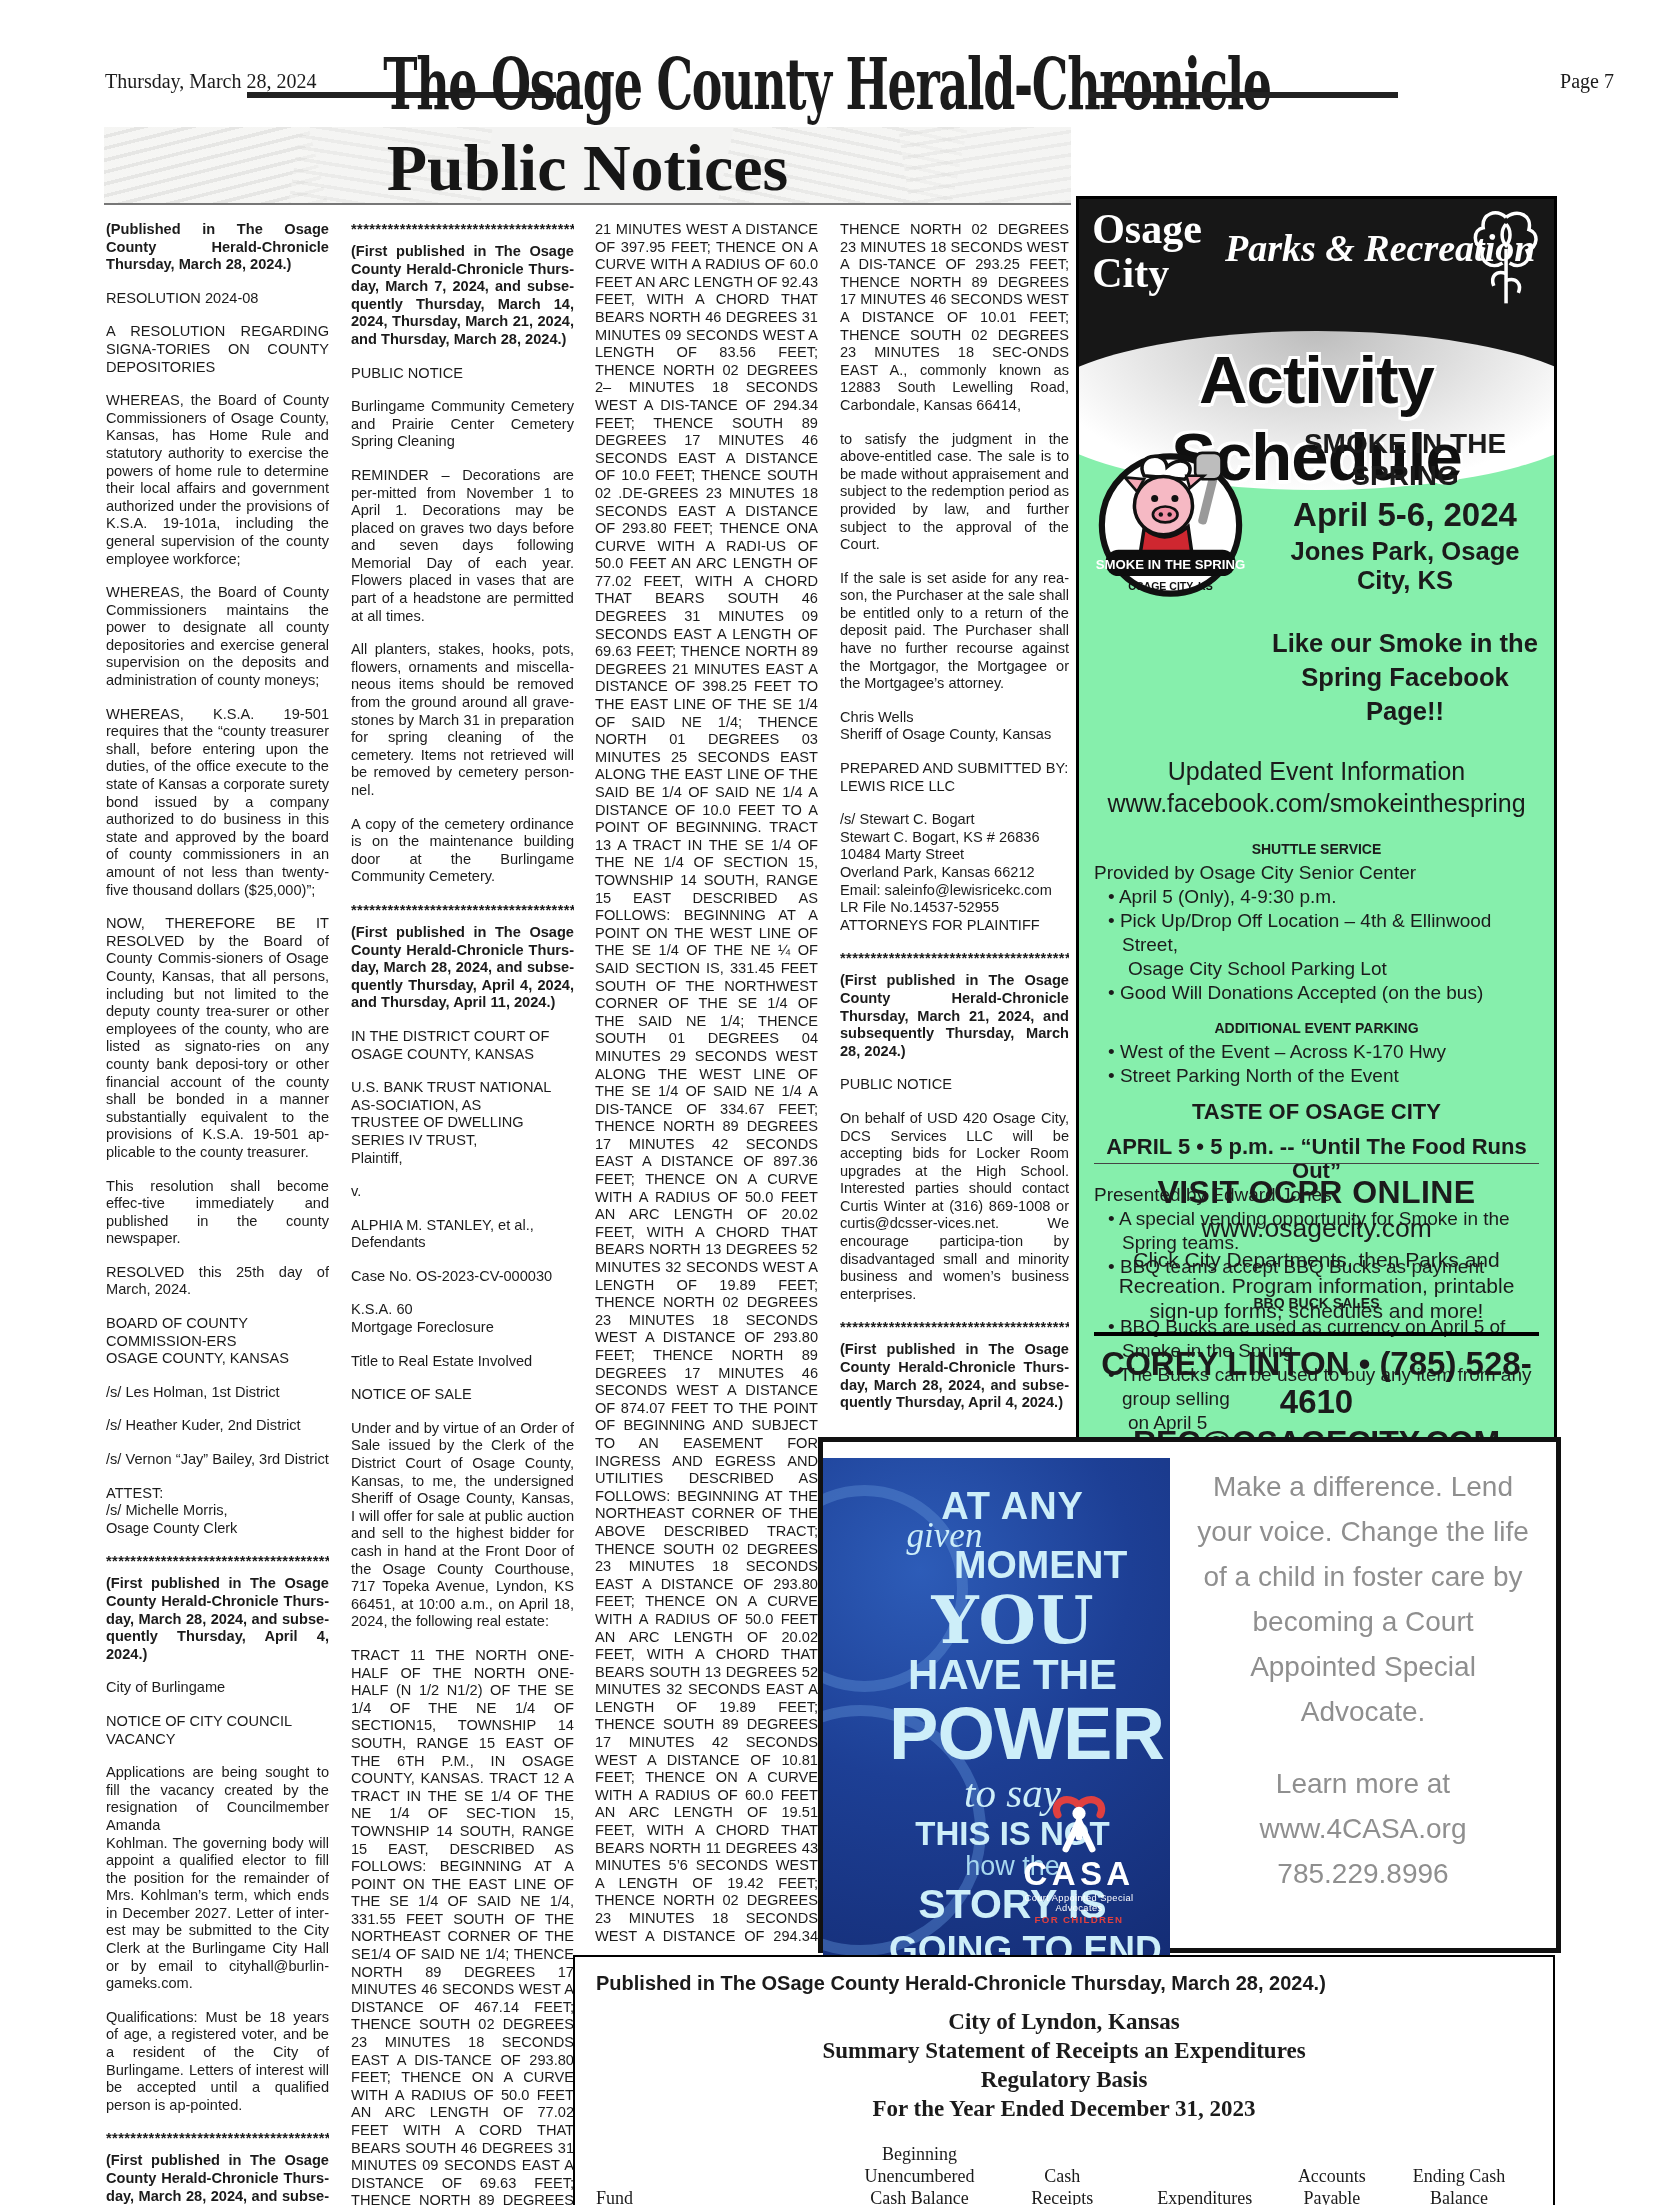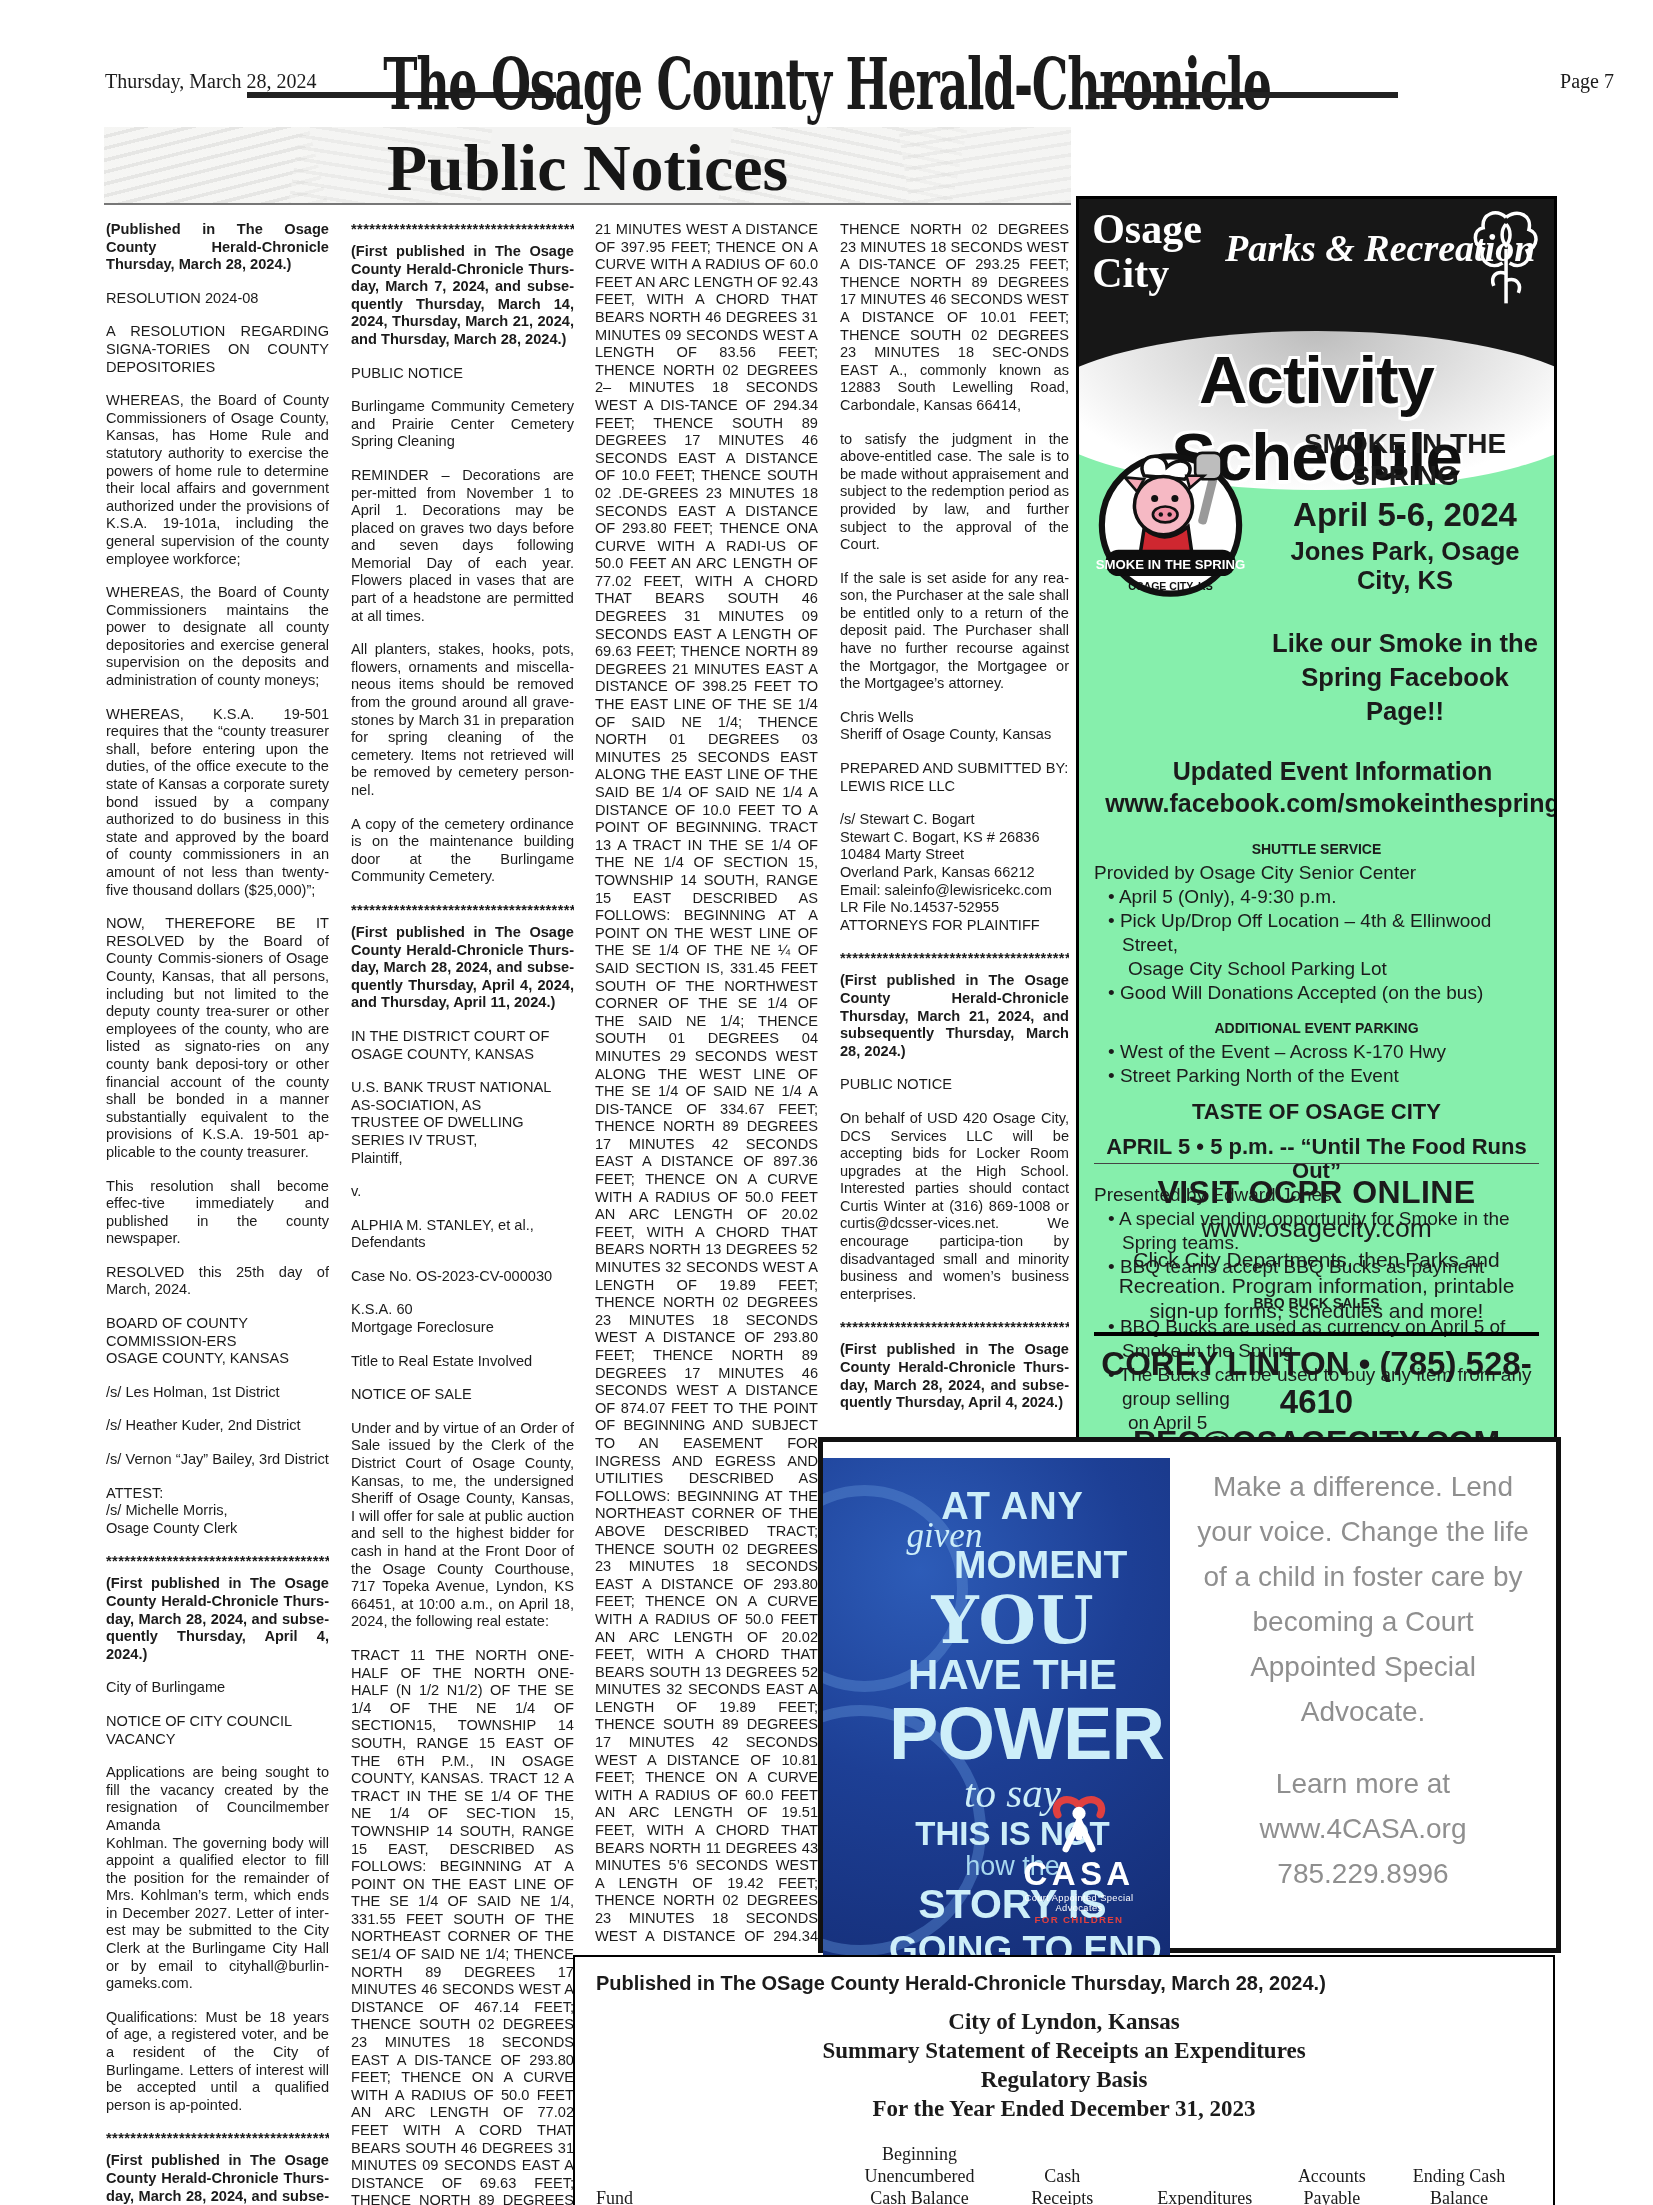--- a/index.html
+++ b/index.html
@@ -48,22 +48,22 @@
          background:radial-gradient(ellipse at 50% 0%,#bdbdbd 0%,#ffffff 72%);}
   .parks-title{position:absolute;left:0;top:142px;width:100%;text-align:center;font-size:67px;
          font-weight:bold;letter-spacing:-0.9px;color:#101010;
          text-shadow:-2.6px -2.6px 0 #fff,2.6px -2.6px 0 #fff,-2.6px 2.6px 0 #fff,2.6px 2.6px 0 #fff,0 3.5px 0 #fff;}
   .parks-event{position:absolute;left:185px;top:229px;width:282px;text-align:center;}
   .ev1{font-weight:bold;font-size:28px;}
   .ev2{font-weight:bold;font-size:33px;margin-top:3.5px;}
   .ev3{font-weight:bold;font-size:25.6px;margin-top:3.5px;}
   .ev4{font-weight:bold;font-size:25.6px;margin-top:31px;line-height:34px;}
   .pig{position:absolute;left:12.3px;top:238px;}
-  .parks-fb{position:absolute;left:0px;top:556px;width:100%;text-align:center;font-weight:bold;
-        font-size:25px;line-height:32px;padding-left:16px;}
+  .parks-fb{position:absolute;left:0px;top:556px;width:100%;text-align:center;font-weight:normal;
+        font-size:25px;line-height:32px;}
   .parks-body{position:absolute;left:15px;top:626px;width:445px;font-size:19px;line-height:24px;}
   .pl{margin:0;}
   .pl.h{font-weight:bold;font-size:14px;margin-top:11.5px;text-align:center;}
   .pl.s{}
   .pl.b1{padding-left:28px;text-indent:-14px;}
   .pl.b1::before{content:"• ";}
   .pl.cont{padding-left:34px;}
   .pl.b2{padding-left:93px;text-indent:-13.2px;}
   .pl.b2::before{content:"• ";}
   .pl.ctrb{text-align:center;font-weight:bold;font-size:22px;margin-top:11.5px;}

